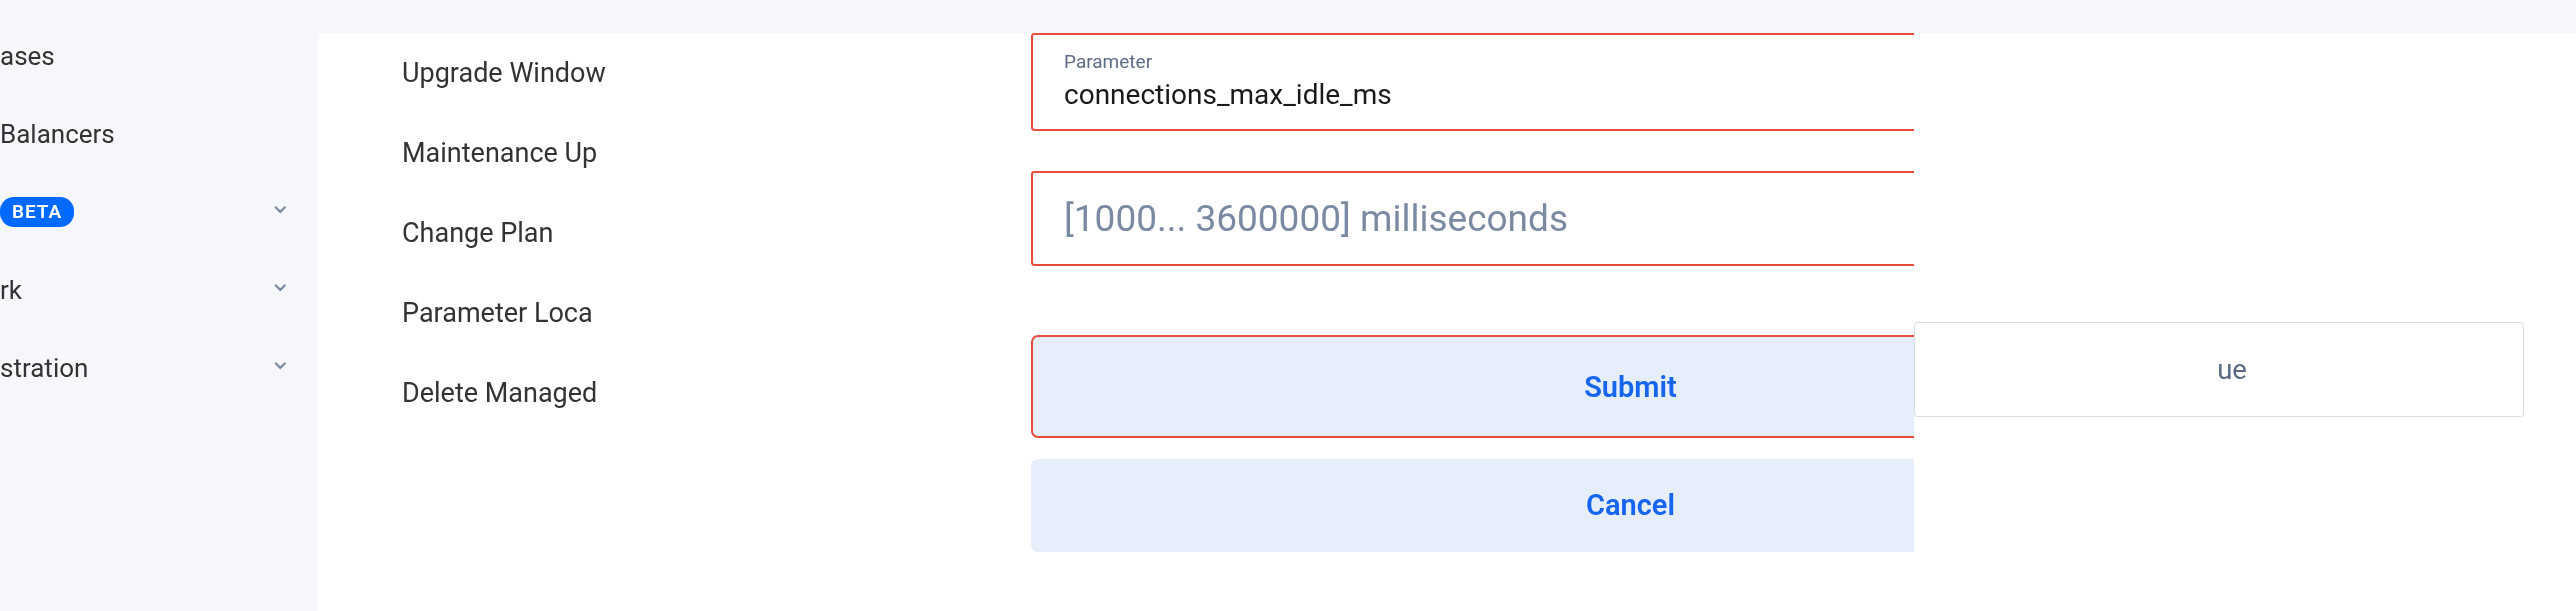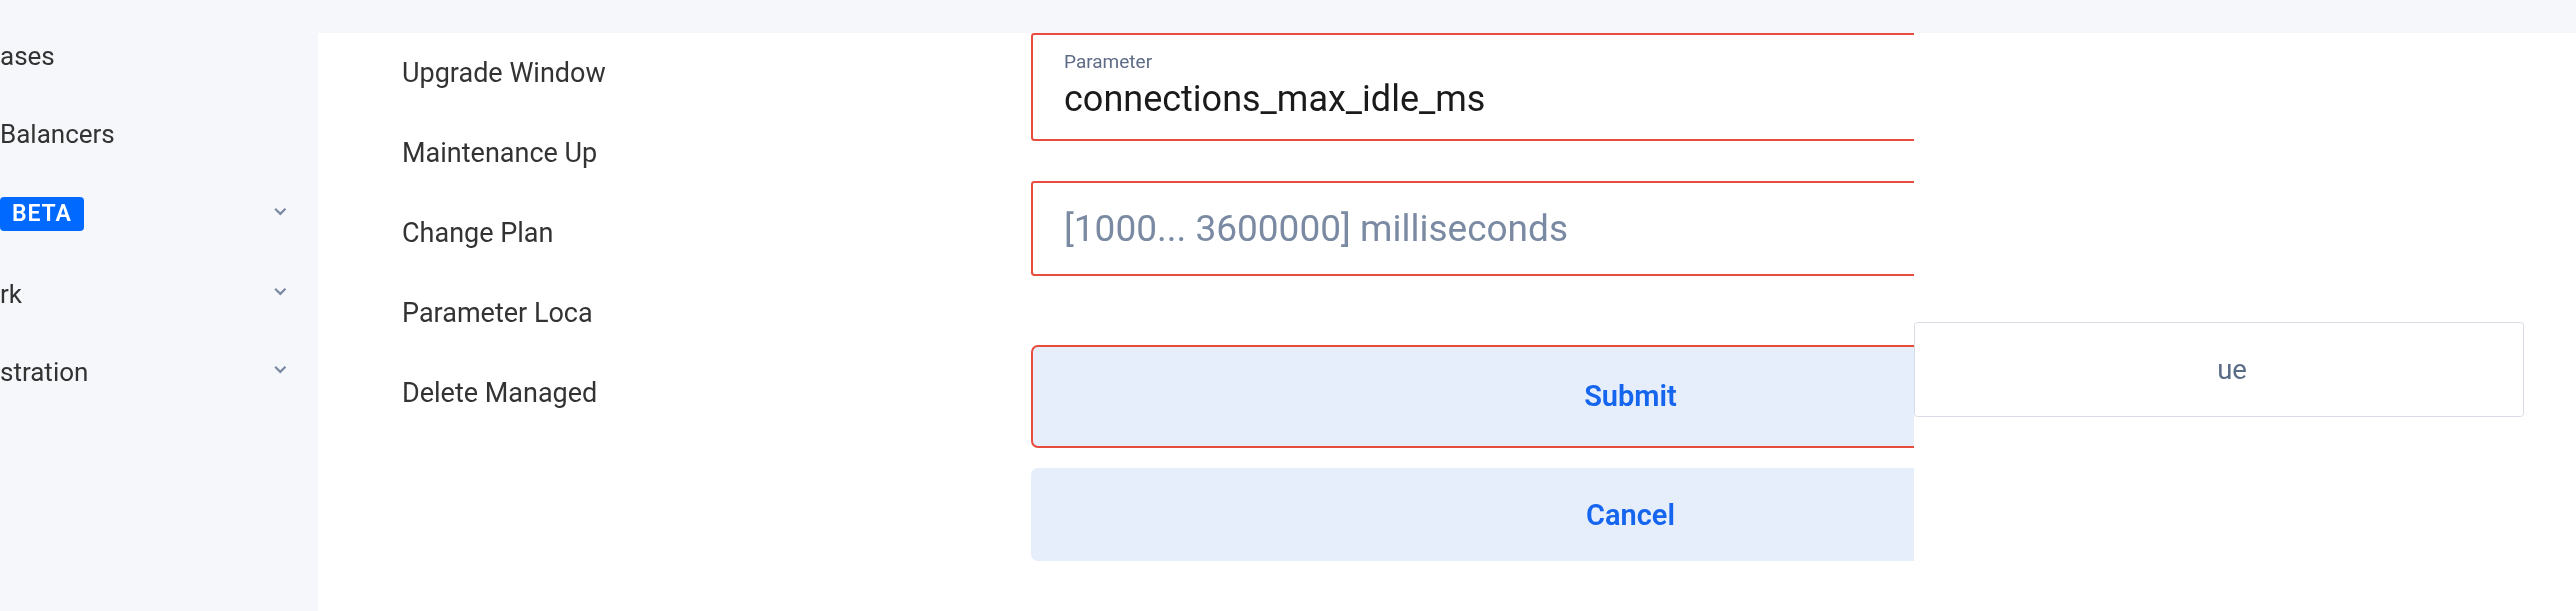--- a/index.html
+++ b/index.html
@@ -34,24 +34,24 @@
       cursor: pointer;
     }
     .sidebar-item .label-wrap {
       display: flex;
       align-items: flex-start;
       gap: 13.7px;
     }
     .beta-badge {
       background: #0069ff;
       color: #fff;
-      font-size: 23px;
+      font-size: 19px;
       font-weight: 600;
       padding: 3.4px 12px;
-      border-radius: 4px;
+      border-radius: 14px;
       letter-spacing: 0.9px;
     }
     .chevron {
       color: #7a8aa3;
       font-size: 19px;
     }
     .main-panel {
       position: absolute;
       left: 318px;
       top: 0;
@@ -119,21 +119,21 @@
       margin-bottom: 40px;
       position: relative;
     }
     .param-label {
       font-size: 19px;
       color: #5f6c88;
       line-height: 1.2;
       margin-bottom: 5.2px;
     }
     .param-value {
-      font-size: 36px;
+      font-size: 28px;
       color: #1a1a1a;
       line-height: 1.2;
     }
     .param-dropdown-icon {
       position: absolute;
       right: 31px;
       top: 50%;
       transform: translateY(-50%);
       color: #7a8aa3;
       font-size: 19px;

